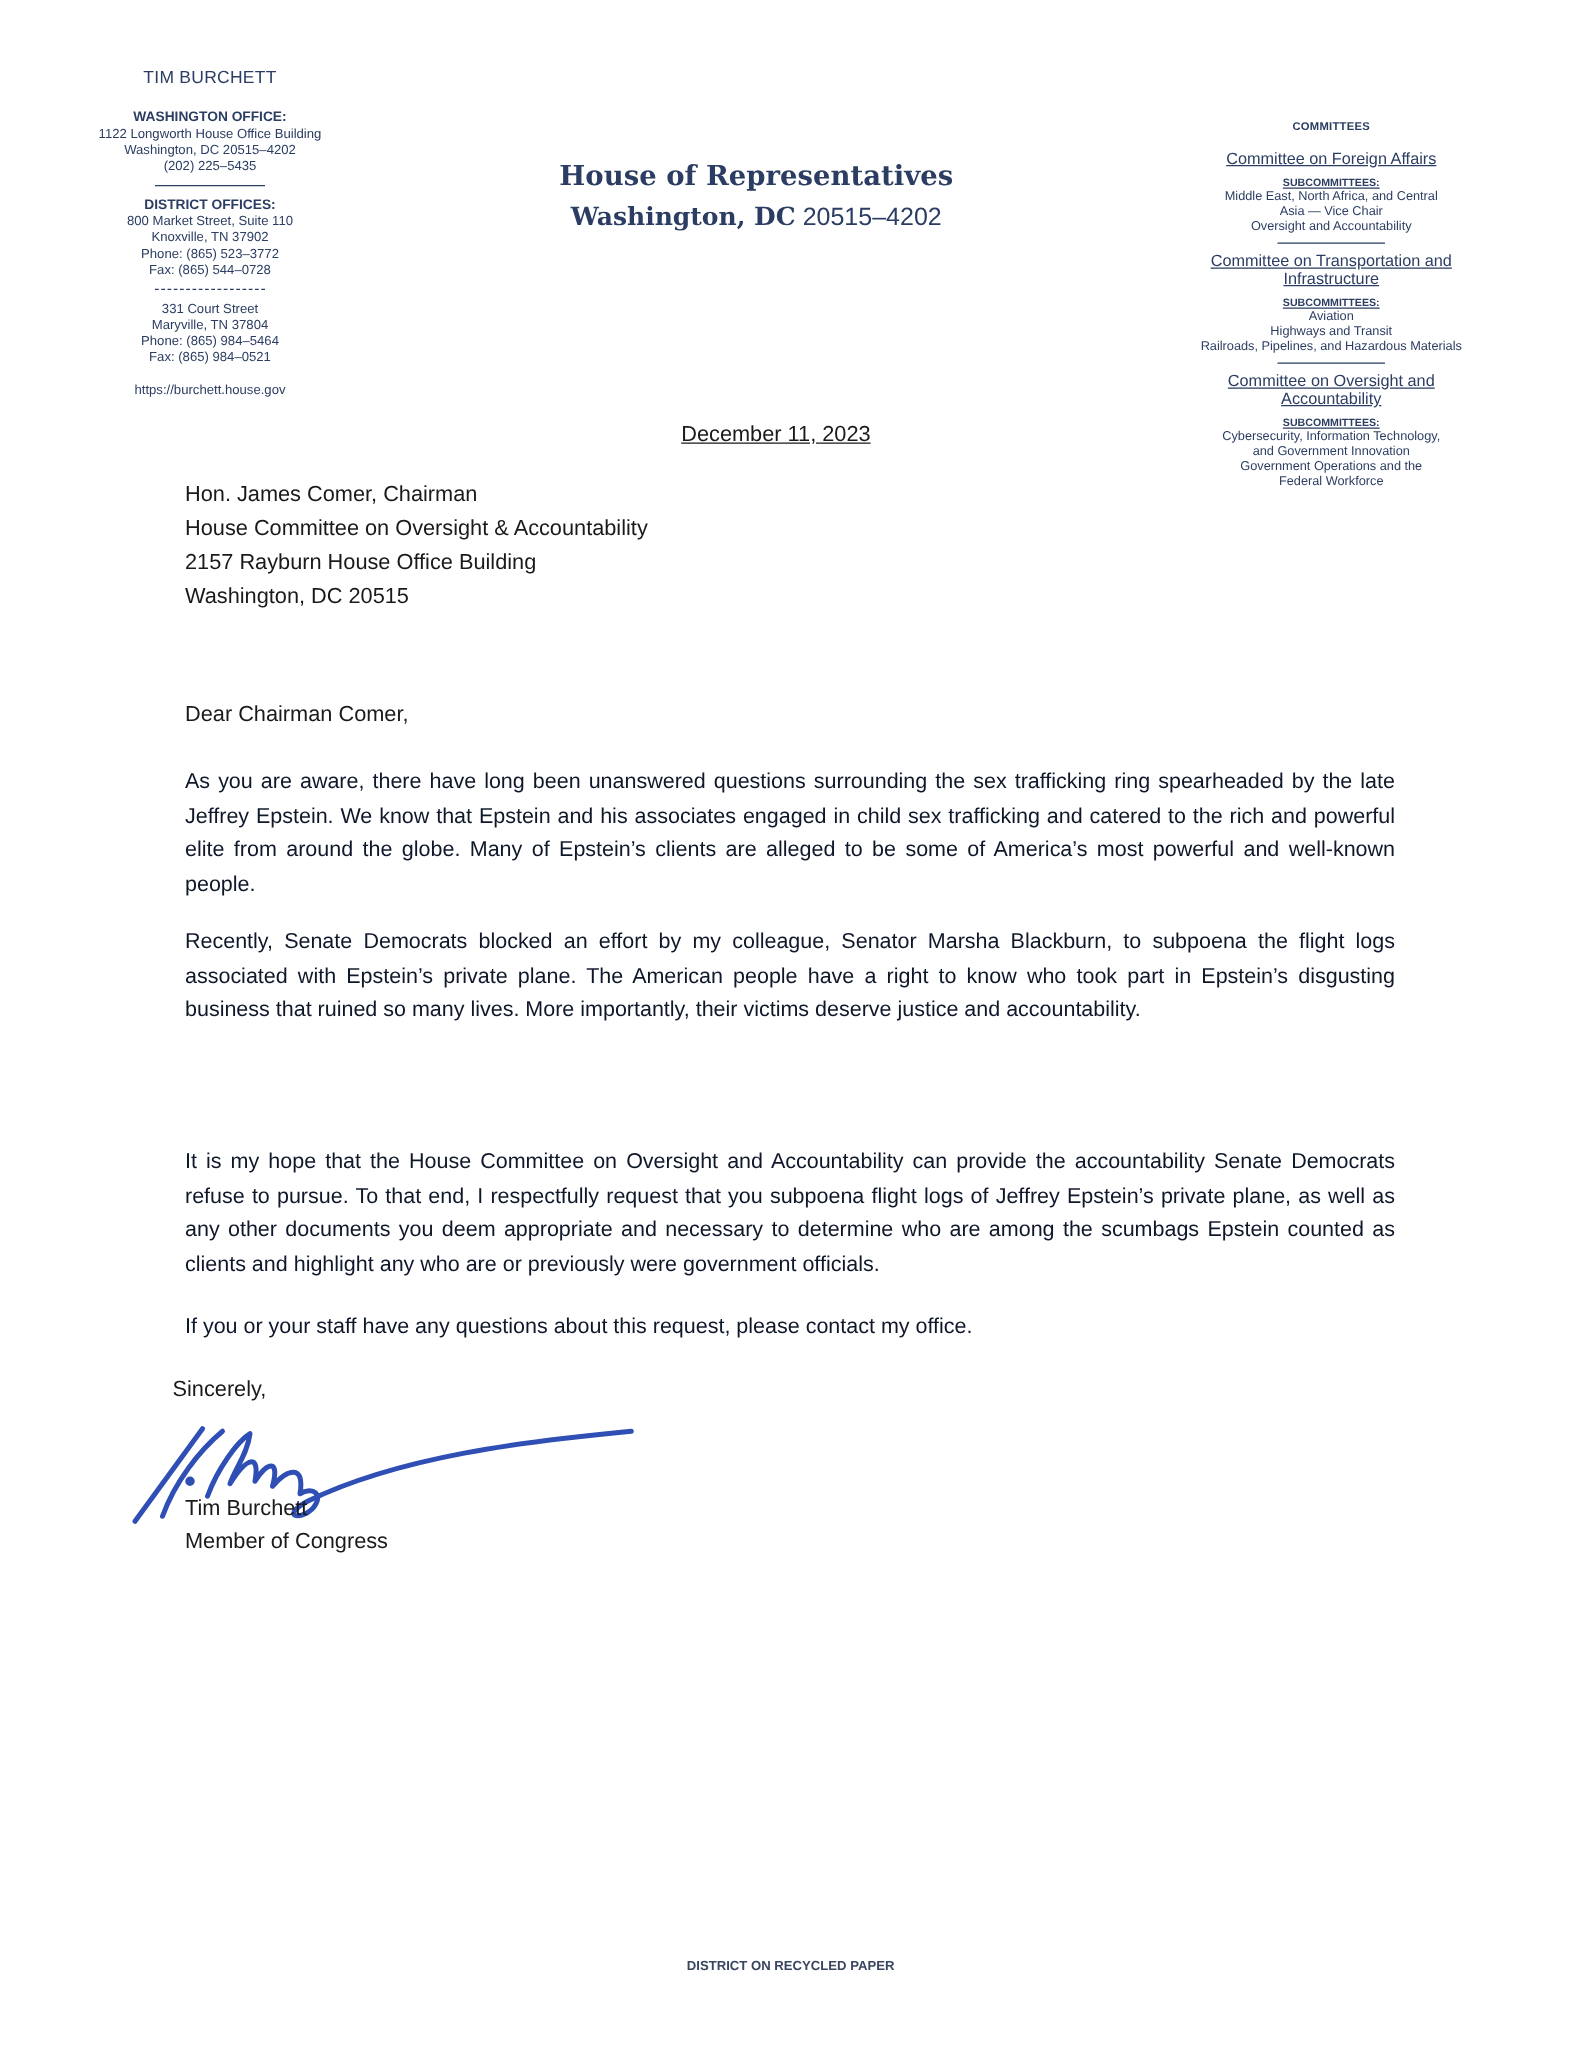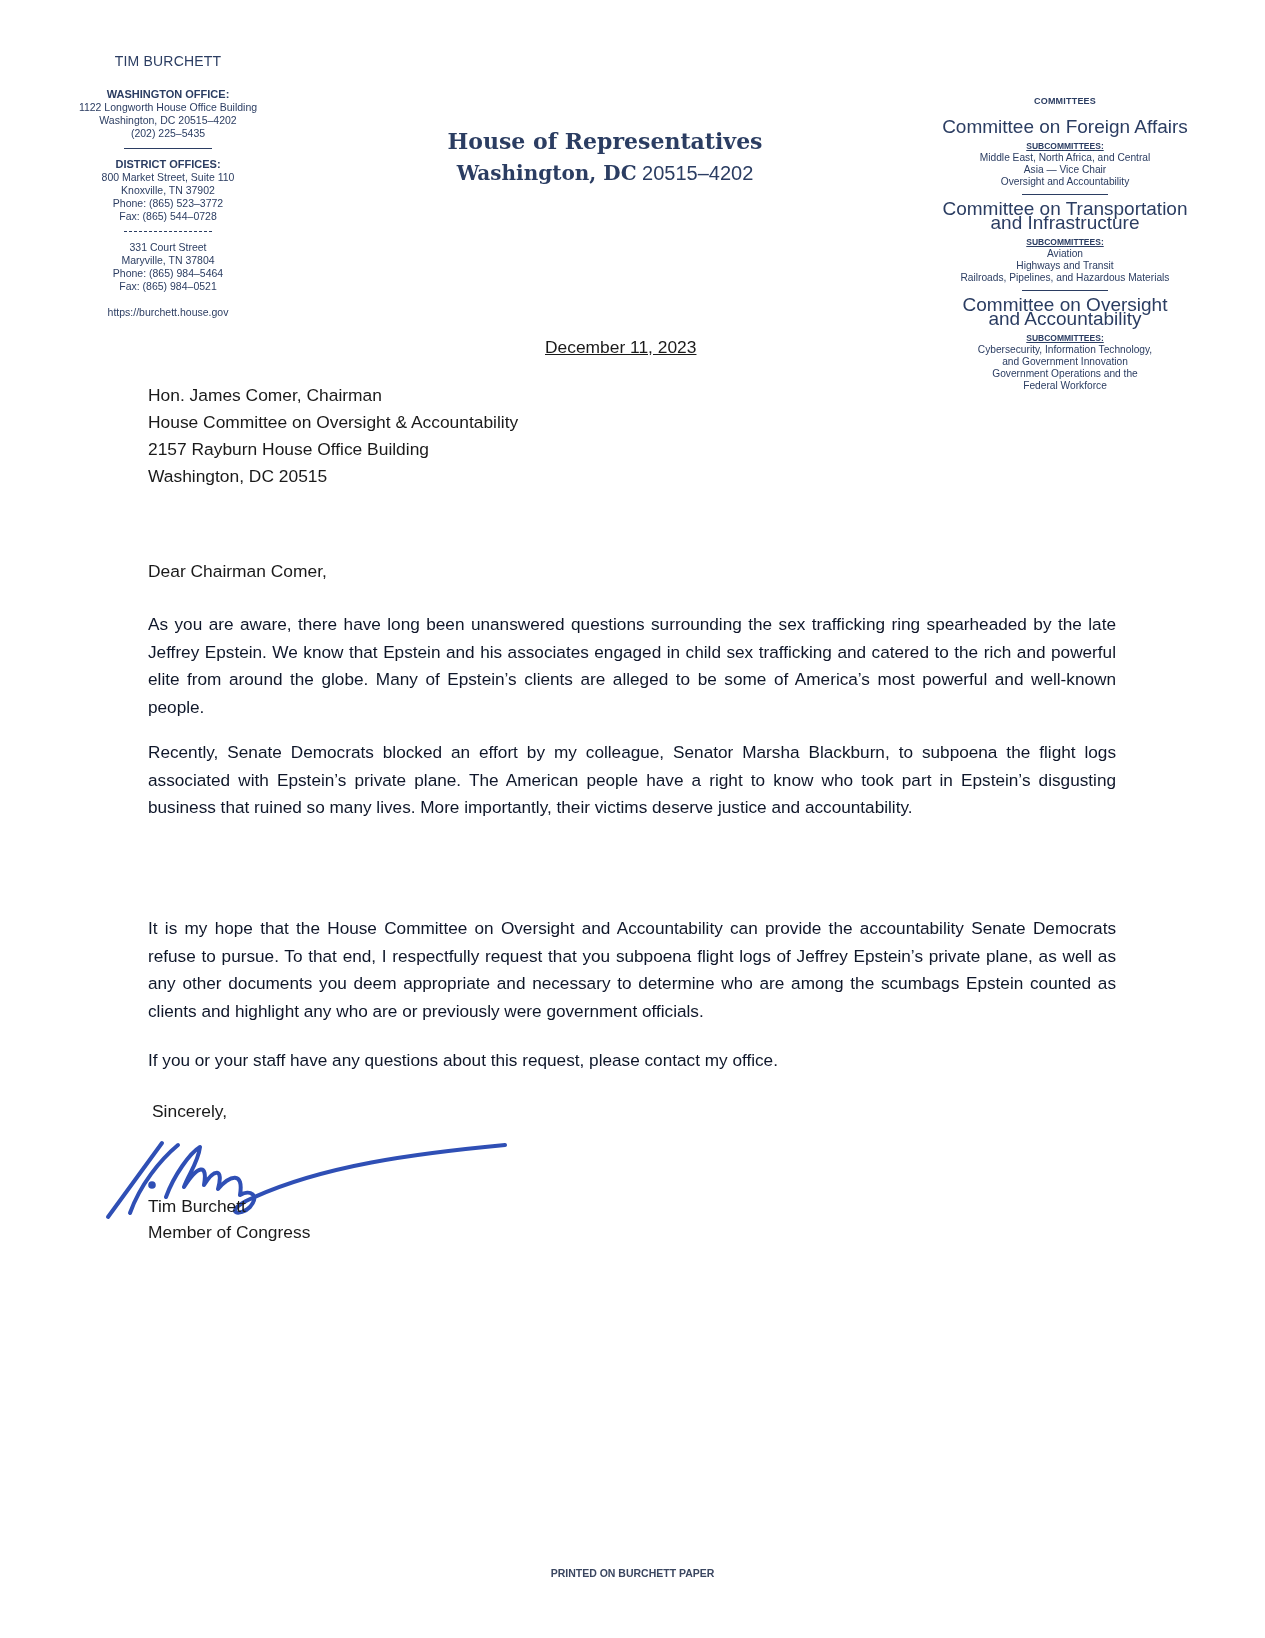--- a/index.html
+++ b/index.html
@@ -7,39 +7,39 @@
     .lh-col { position: absolute; text-align: center; font-family: "Liberation Sans", sans-serif; color: #2b3d62; }
     #left-col { left: 48px; top: 53px; width: 240px; }
     #left-col .name { font-size: 14px; letter-spacing: 0.2px; margin-bottom: 19px; }
     #left-col .hd { font-size: 11px; font-weight: bold; line-height: 13px; }
     #left-col .ln { font-size: 10.5px; line-height: 13px; }
     #left-col .sep { width: 88px; height: 0; border-top: 1.6px solid #2b3d62; margin: 8px auto 9px; }
     #left-col .sep.dashed { border-top: 1.6px dashed #2b3d62; }
     #left-col .url { font-size: 10.5px; margin-top: 13px; }
     #right-col { left: 900px; top: 56px; width: 330px; }
     #right-col .top { font-size: 9px; font-weight: bold; letter-spacing: 0.2px; margin-bottom: 14px; margin-top: 40px; }
-    #right-col .cmte { font-size: 19px; line-height: 14px; }
+    #right-col .cmte { font-size: 13px; line-height: 14px; text-decoration: underline; }
     #right-col .sub-hd { font-size: 8.5px; font-weight: bold; margin-top: 7px; line-height: 11px; text-decoration: underline; }
     #right-col .sub { font-size: 10.2px; line-height: 12px; }
     #right-col .sep { width: 86px; border-top: 1.6px solid #2b3d62; margin: 6px auto 7px; }
     #center-head { position: absolute; left: 340px; top: 122px; width: 530px; text-align: center; color: #2b3d62; font-family: "DejaVu Serif", serif; }
     #center-head .l1 { font-size: 31px; font-weight: bold; letter-spacing: 1px; line-height: 38px; }
     #center-head .l2 { font-size: 22px; font-weight: bold; line-height: 30px; margin-top: 4px; }
     #center-head .l3 { font-size: 20px; font-weight: bold; line-height: 28px; margin-top: 3px; }
     #center-head .l3 .zip { font-family: "Liberation Sans", sans-serif; font-weight: normal; }
     .body-text { position: absolute; font-family: "Liberation Sans", sans-serif; color: #1a1a1a; font-size: 17.4px; }
     #date { left: 545px; top: 337px; text-decoration: underline; }
     #addr { left: 148px; top: 382px; line-height: 27px; }
     #salutation { left: 148px; top: 561px; }
     .para { position: absolute; left: 148px; width: 968px; font-family: "Liberation Sans", sans-serif; font-size: 17.2px; line-height: 27.5px; color: #0f172a; text-align: justify; }
     #p1 { top: 611px; }
     #p2 { top: 739px; }
     #p3 { top: 915px; }
     #p4 { top: 1047px; }
-    #closing { left: 152px; top: 1101px; }
+    #closing { left: 138px; top: 1101px; }
     #signer-name { left: 148px; top: 1196px; }
     #signer-title { left: 148px; top: 1222px; }
     #signature { position: absolute; left: 100px; top: 1105px; width: 440px; height: 120px; }
     #footer { position: absolute; left: 0; width: 1265px; top: 1567px; text-align: center; font-family: "Liberation Sans", sans-serif; font-size: 10.5px; font-weight: bold; color: #3a4660; }
   </style>
 </head>
 <body>
 
 <div id="left-col" class="lh-col">
   <div class="name">TIM BURCHETT</div>
@@ -114,13 +114,13 @@
     <path d="M8 112 L62 38"></path>
     <path d="M30 108 C40 80 60 55 78 40"></path>
     <circle cx="52" cy="80" r="1.8" fill="#2f4fb5"></circle>
     <path d="M66 92 C74 70 90 48 100 42 C98 58 88 70 84 82 C98 60 108 58 104 80 C114 64 124 62 118 84 C130 70 144 66 140 90 C150 84 160 90 150 102 C140 112 124 108 146 96 C220 60 320 48 405 40"></path>
   </g>
 </svg>
 
 <div id="signer-name" class="body-text">Tim Burchett</div>
 <div id="signer-title" class="body-text">Member of Congress</div>
 
-<div id="footer">PRINTED ON BURCHETT PAPER</div>
+<div id="footer">DISTRICT ON RECYCLED PAPER</div>
 
 </body></html>

